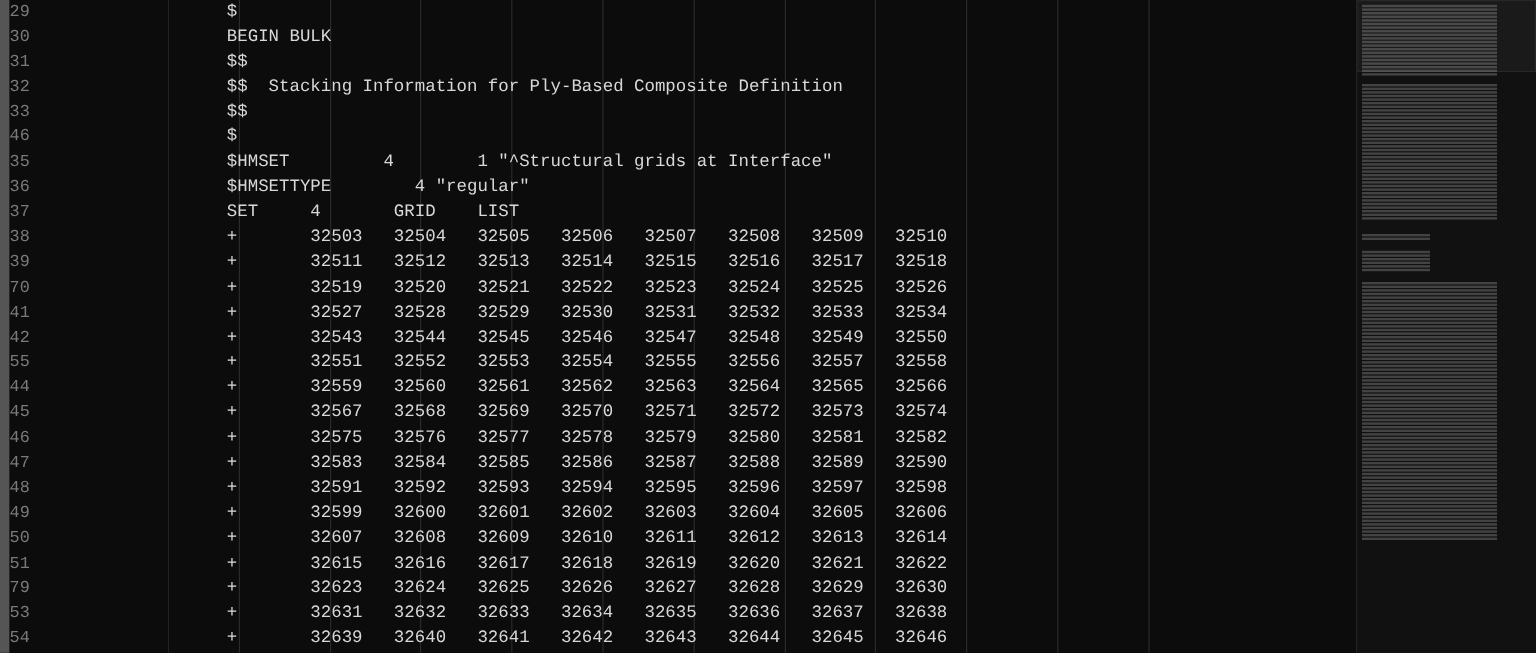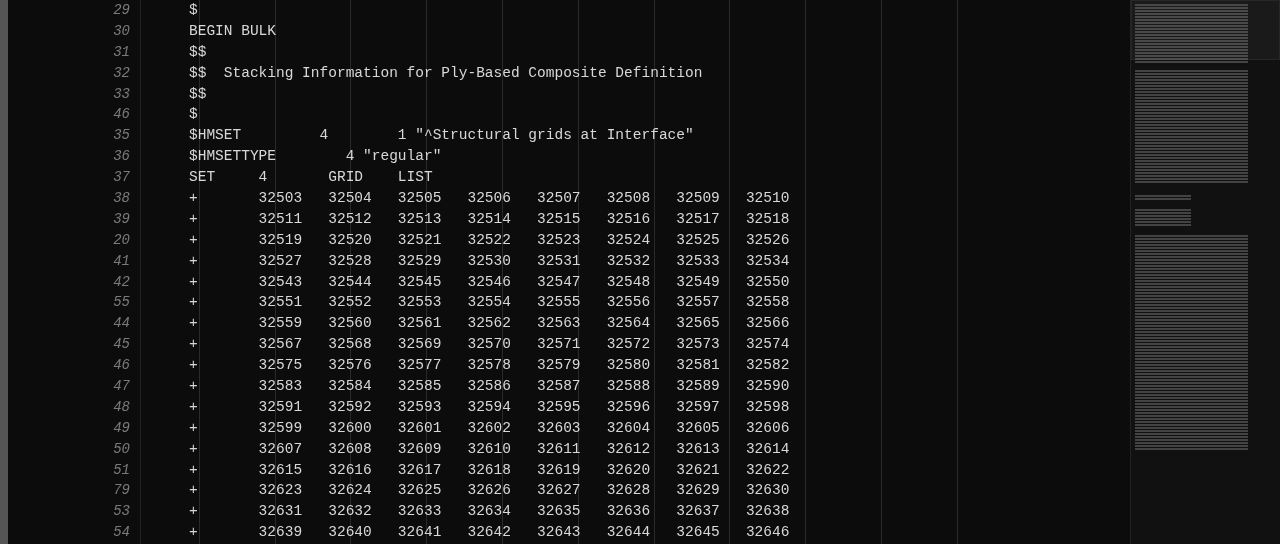--- a/index.html
+++ b/index.html
@@ -29,24 +29,23 @@
     height: 100%;
     background: #0c0c0c;
     border-right: 1px solid #222;
     padding-top: 0;
   }
   .gutter .ln {
     height: 20.9px;
     line-height: 20.9px;
     color: #7a7a7a;
     font-size: 14px;
-    text-align: right;
+    text-align: left;
     padding-right: 10px;
     user-select: none;
-    font-style: italic;
   }
   .code-area {
     position: relative;
     flex: 1;
     height: 100%;
     background: #0c0c0c;
     overflow: hidden;
   }
   .code-area .line {
     position: relative;
@@ -120,21 +119,21 @@
       <div class="ln">30</div>
       <div class="ln">31</div>
       <div class="ln">32</div>
       <div class="ln">33</div>
       <div class="ln">46</div>
       <div class="ln">35</div>
       <div class="ln">36</div>
       <div class="ln">37</div>
       <div class="ln">38</div>
       <div class="ln">39</div>
-      <div class="ln">20</div>
+      <div class="ln">70</div>
       <div class="ln">41</div>
       <div class="ln">42</div>
       <div class="ln">55</div>
       <div class="ln">44</div>
       <div class="ln">45</div>
       <div class="ln">46</div>
       <div class="ln">47</div>
       <div class="ln">48</div>
       <div class="ln">49</div>
       <div class="ln">50</div>

